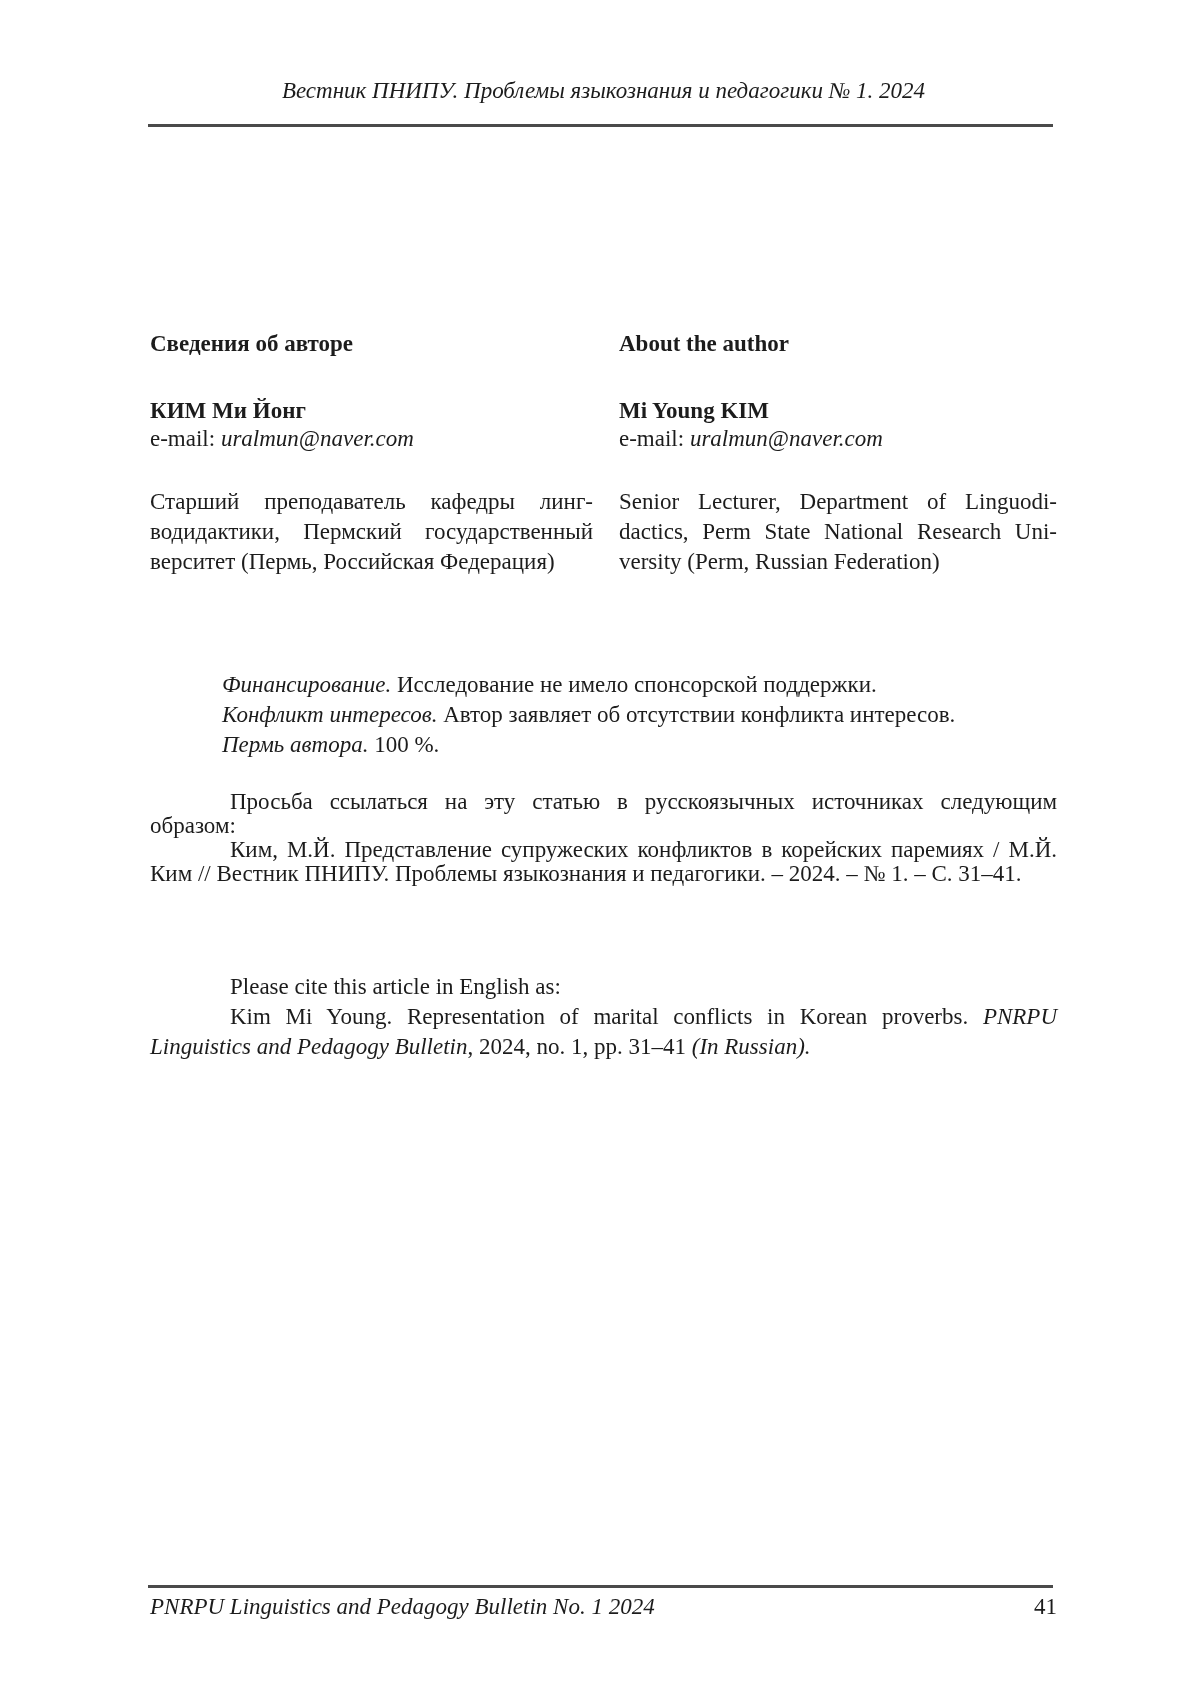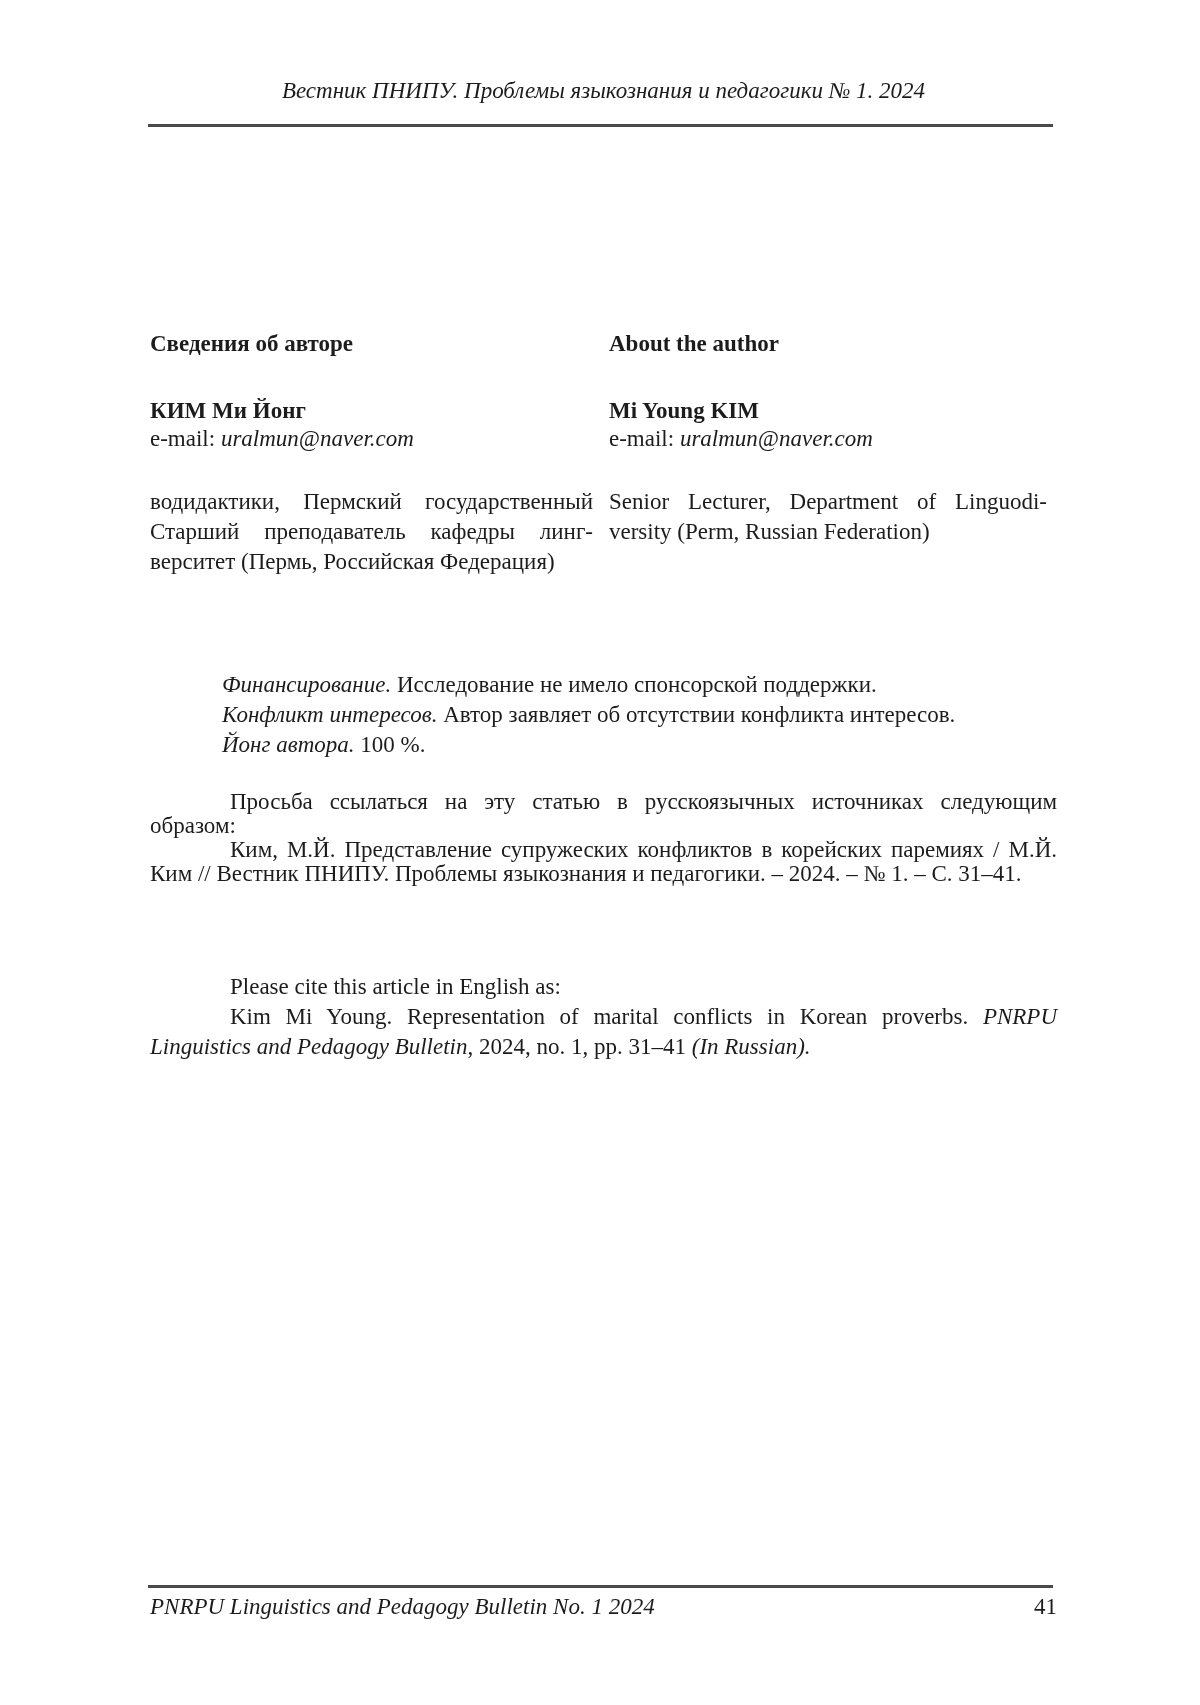--- a/index.html
+++ b/index.html
@@ -34,21 +34,21 @@
 
   
   .reference {
     top: 151px;
     line-height: 32px;
     text-align: justify;
   }
   .reference p { margin: 0; text-indent: 63px; }
 
   
-  .authors { top: 330px; display: flex; gap: 16px; }
+  .authors { top: 330px; display: flex; gap: 26px; }
   .authors .col { line-height: 28px; }
   .authors .col.ru { width: 443px; }
   .authors .col.en { width: 438px; }
   .col-heading { font-weight: bold; margin: 0 0 39px 0; }
   .author-name { font-weight: bold; margin: 0; }
   .author-email { margin: 0; }
   .bio { margin-top: 34px; line-height: 30px; }
   .bio .line { text-align: justify; text-align-last: justify; }
   .bio .line.last { text-align: left; text-align-last: left; }
 
@@ -85,40 +85,41 @@
   </div>
   <div class="abs rule header"></div>
 
 
   <div class="abs authors">
     <div class="col ru">
       <p class="col-heading">Сведения об авторе</p>
       <p class="author-name">КИМ Ми Йонг</p>
       <p class="author-email"><span>e-mail:</span> <span class="it">uralmun@naver.com</span></p>
       <div class="bio">
+        <div class="line">Старший преподаватель кафедры линг-</div>
         <div class="line">водидактики, Пермский государственный</div>
-        <div class="line">Старший преподаватель кафедры линг-</div>
         <div class="line last">верситет (Пермь, Российская Федерация)</div>
       </div>
     </div>
     <div class="col en">
       <p class="col-heading">About the author</p>
       <p class="author-name">Mi Young KIM</p>
       <p class="author-email"><span>e-mail:</span> <span class="it">uralmun@naver.com</span></p>
       <div class="bio">
         <div class="line">Senior Lecturer, Department of Linguodi-</div>
+        <div class="line">dactics, Perm State National Research Uni-</div>
         <div class="line last">versity (Perm, Russian Federation)</div>
       </div>
     </div>
   </div>
 
   <div class="abs declarations">
     <p><span class="it">Финансирование.</span> <span>Исследование не имело спонсорской поддержки.</span></p>
     <p><span class="it">Конфликт интересов.</span> <span>Автор заявляет об отсутствии конфликта интересов.</span></p>
-    <p><span class="it">Йонг автора.</span> <span>100 %.</span></p>
+    <p><span class="it">Пермь автора.</span> <span>100 %.</span></p>
   </div>
 
   <div class="abs cite-ru">
     <p>Просьба ссылаться на эту статью в русскоязычных источниках следующим образом:</p>
     <p>Ким, М.Й. Представление супружеских конфликтов в корейских паремиях / М.Й. Ким // Вестник ПНИПУ. Проблемы языкознания и педагогики. – 2024. – № 1. – С. 31–41.</p>
   </div>
 
   <div class="abs cite-en">
     <p>Please cite this article in English as:</p>
     <p><span>Kim Mi Young. Representation of marital conflicts in Korean proverbs.</span> <span class="it">PNRPU Linguistics and Pedagogy Bulletin</span><span>, 2024, no. 1, pp. 31–41 </span><span class="it">(In Russian).</span></p>

